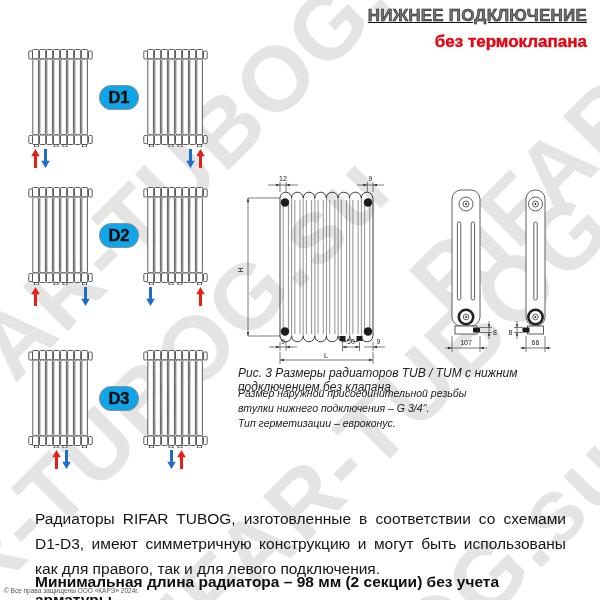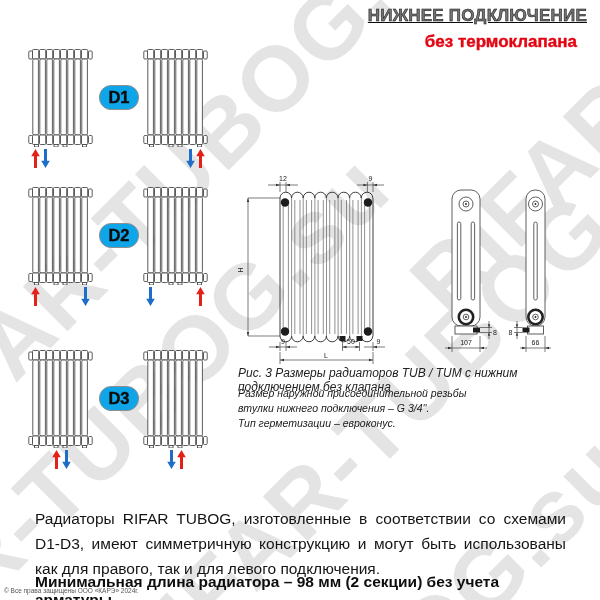--- a/index.html
+++ b/index.html
@@ -22,21 +22,21 @@
   .wm5{left:390px;top:260px;}
 
   .content{position:absolute;inset:0;z-index:1;}
 
   
   .title{
     position:absolute;top:6px;right:13px;font-size:17px;font-weight:800;
     color:#737373;letter-spacing:0.2px;text-decoration:underline;-webkit-text-stroke:0.5px #0c0c0c;
   }
   .subtitle{
-    position:absolute;top:32px;right:23px;font-size:17px;font-weight:800;
+    position:absolute;top:32px;right:13px;font-size:17px;font-weight:800;
     color:#e30613;margin-left:14px;-webkit-text-stroke:0.4px #e30613;
   }
 
   
   .scheme-row{position:absolute;left:28px;width:181px;height:124px;}
   .row-d1{top:47px;} .row-d2{top:185px;} .row-d3{top:348px;}
   .rad-unit{position:absolute;top:0;width:65px;height:124px;}
   .rad-left{left:0;} .rad-right{left:115px;}
   .rad-svg{position:absolute;left:0;top:0;}
   .arrows{position:absolute;left:0;top:102px;width:65px;height:20px;}

